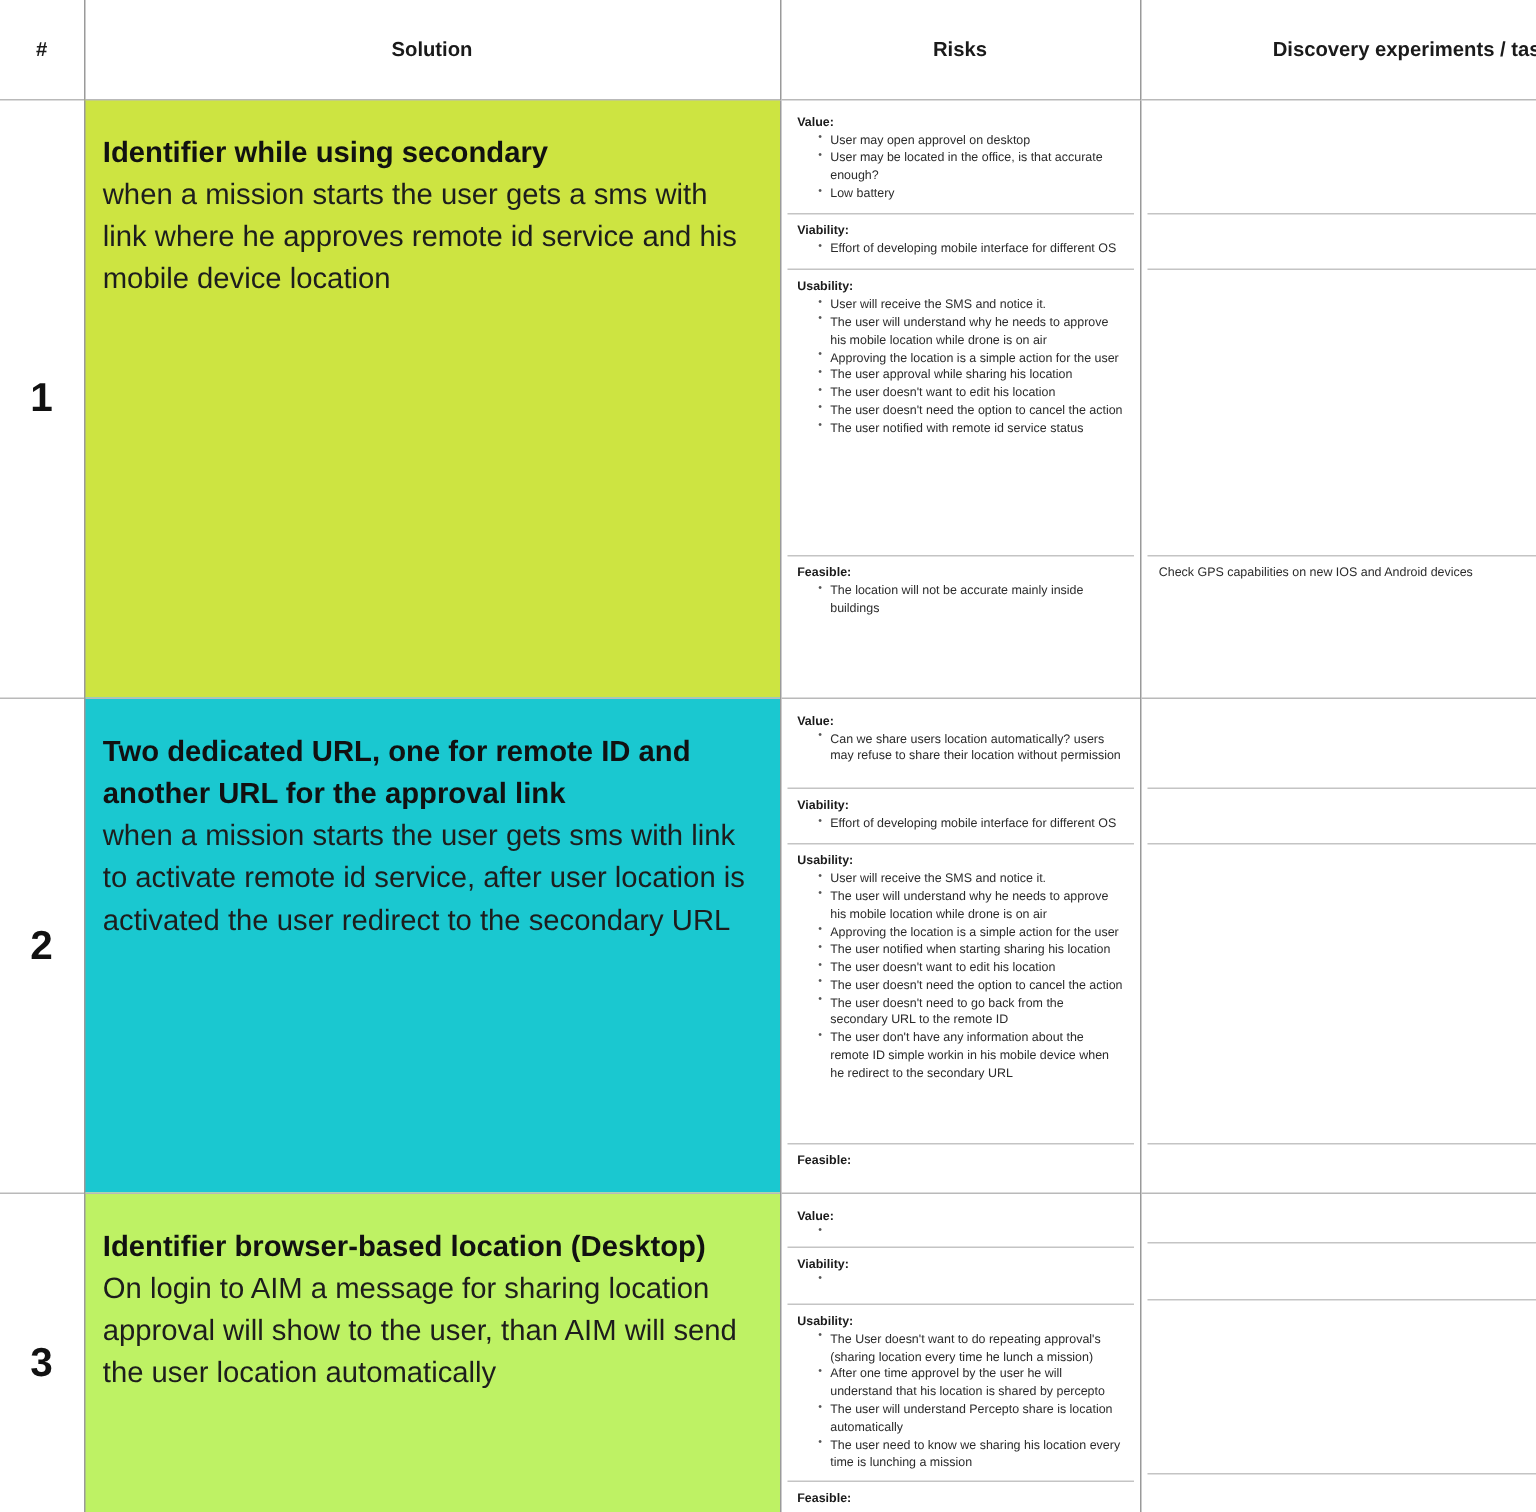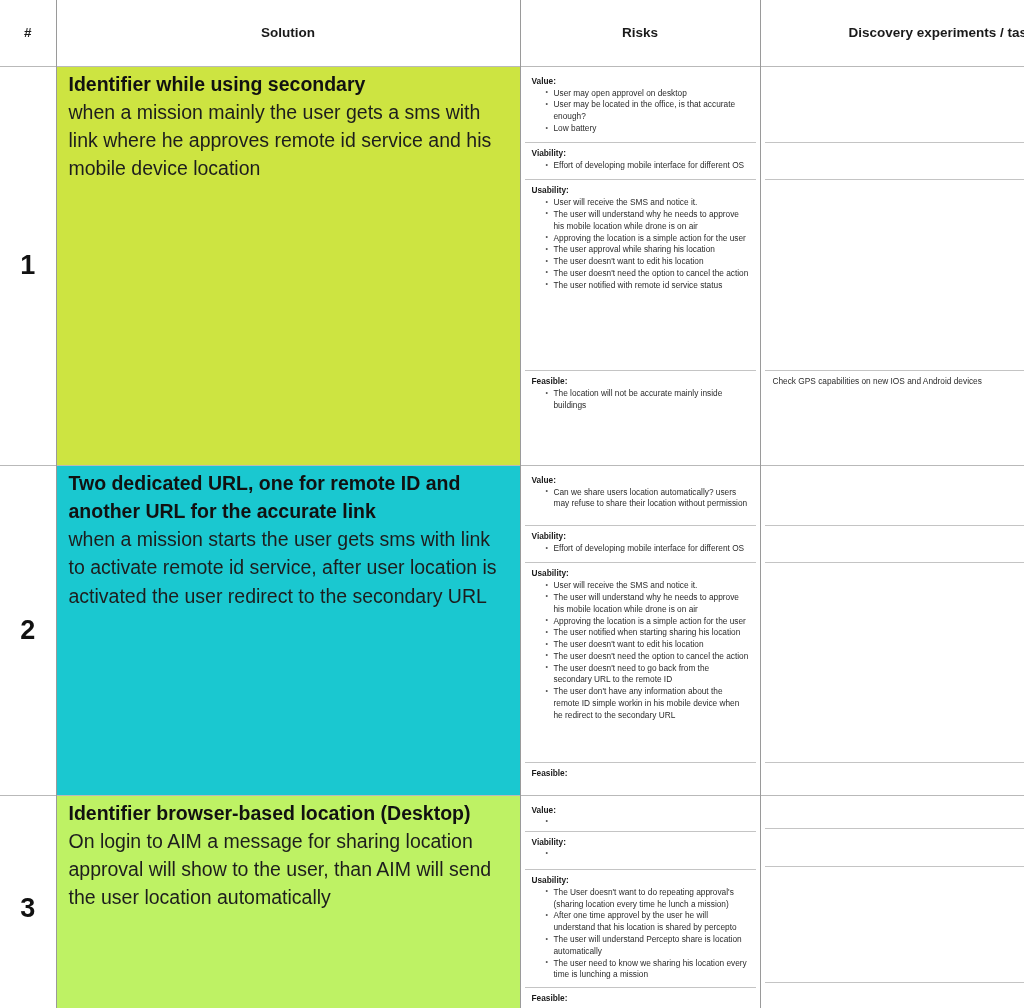--- a/index.html
+++ b/index.html
@@ -59,21 +59,21 @@
     font-weight: bold;
     color: #111111;
     background: #ffffff;
     border-top: 1px solid #b9b9b9;
     border-right: 1px solid #9a9a9a;
   }
 
   
   .sol-cell {
     vertical-align: top;
-    padding: 3px 14px 10px 12px;
+    padding: 21px 14px 10px 12px;
     border-top: 1px solid #b9b9b9;
     border-right: 1px solid #9a9a9a;
   }
   .sol-cell.lime { background: #cde441; }
   .sol-cell.cyan { background: #1ac8d0; }
   .sol-cell.plain { background: #bef264; }
 
   .sol-title {
     font-size: 19.5px;
     font-weight: bold;
@@ -171,21 +171,21 @@
       </tr>
     </thead>
 
     <tbody>
 
       <tr>
         <td class="num-cell">1</td>
 
         <td class="sol-cell lime">
           <div class="sol-title">Identifier while using secondary</div>
-          <div class="sol-body">when a mission mainly the user gets a sms with link where he approves remote id service and his mobile device location</div>
+          <div class="sol-body">when a mission starts the user gets a sms with link where he approves remote id service and his mobile device location</div>
         </td>
 
         <td class="risk-cell">
           <table class="sub">
             <tbody>
                 <tr>
               <td style="height:72px">
                 <div class="risk-label">Value:</div>
                 <ul class="risk-list">
                       <li>User may open approvel on desktop</li>
@@ -253,21 +253,21 @@
                 </tr>
           </tbody>
             </table>
         </td>
       </tr>
 
       <tr>
         <td class="num-cell">2</td>
 
         <td class="sol-cell cyan">
-          <div class="sol-title">Two dedicated URL, one for remote ID and another URL for the accurate link</div>
+          <div class="sol-title">Two dedicated URL, one for remote ID and another URL for the approval link</div>
           <div class="sol-body">when a mission starts the user gets sms with link to activate remote id service, after user location is activated the user redirect to the secondary URL</div>
         </td>
 
         <td class="risk-cell">
           <table class="sub">
             <tbody>
                 <tr>
               <td style="height:56px">
                 <div class="risk-label">Value:</div>
                 <ul class="risk-list">

